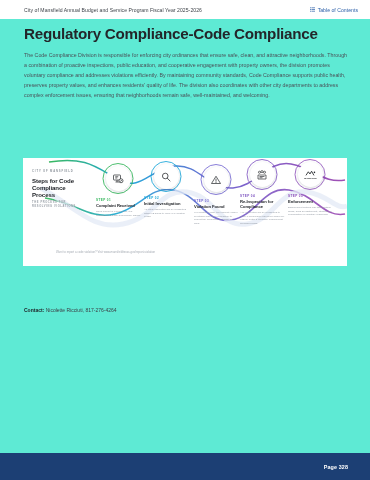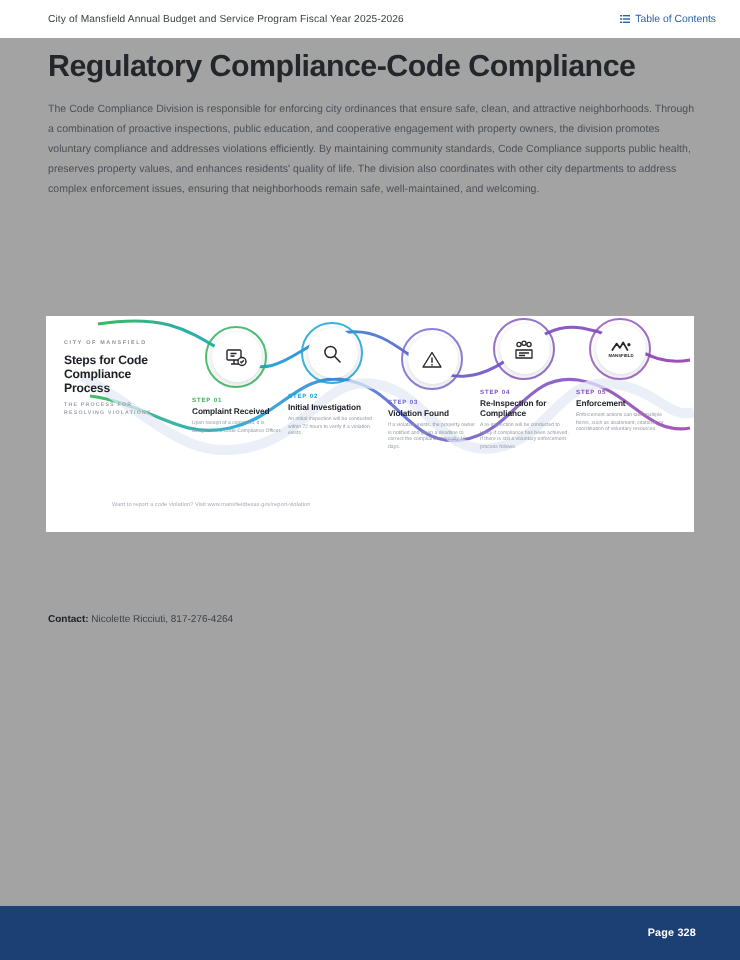--- a/index.html
+++ b/index.html
@@ -2,21 +2,21 @@
 <html><head>
 <meta charset="utf-8">
 <style>
   * { box-sizing: border-box; margin: 0; padding: 0; }
   html, body {
     width: 370px; height: 480px;
     background: #ffffff;
     font-family: "Liberation Sans", sans-serif;
     overflow: hidden;
   }
-  .page { position: relative; width: 370px; height: 480px; background: #a3a3a3; }
+  .page { position: relative; width: 370px; height: 480px; background: #5eead4; }
 
   
   .topbar {
     position: absolute; top: 0; left: 0; right: 0; height: 19px;
     display: flex; align-items: center; justify-content: space-between;
     padding: 0 9px 0 24px;
     background: #ffffff;
   }
   .topbar-title {
     font-size: 5.1px; color: #3d4248; letter-spacing: .06px;

